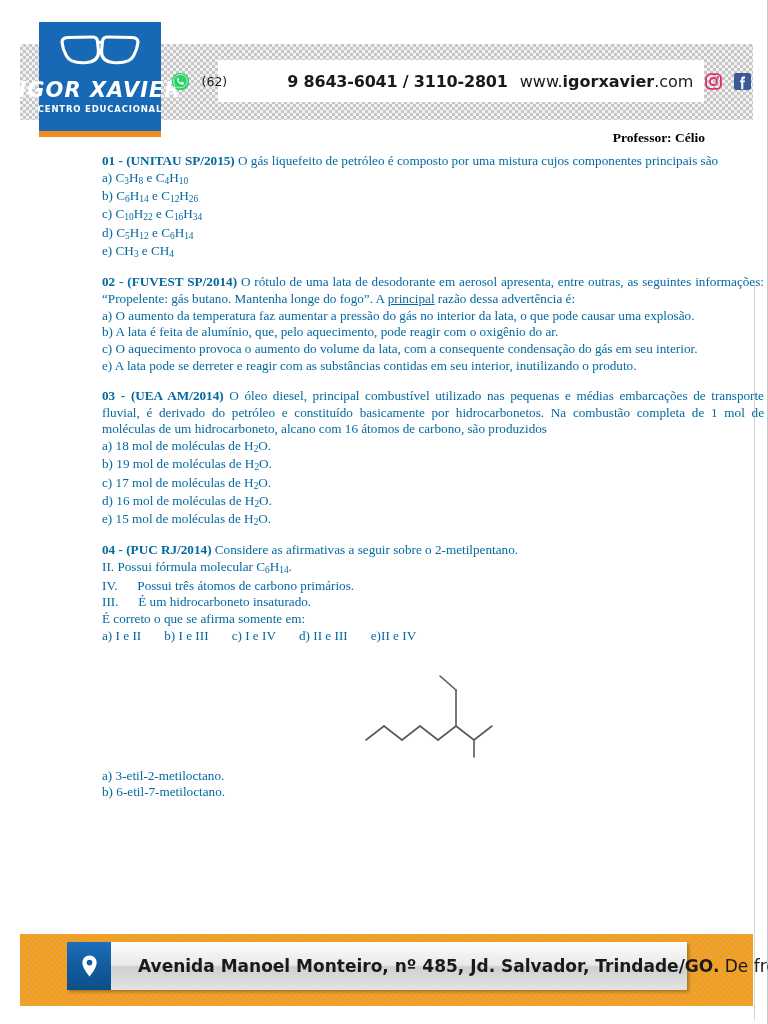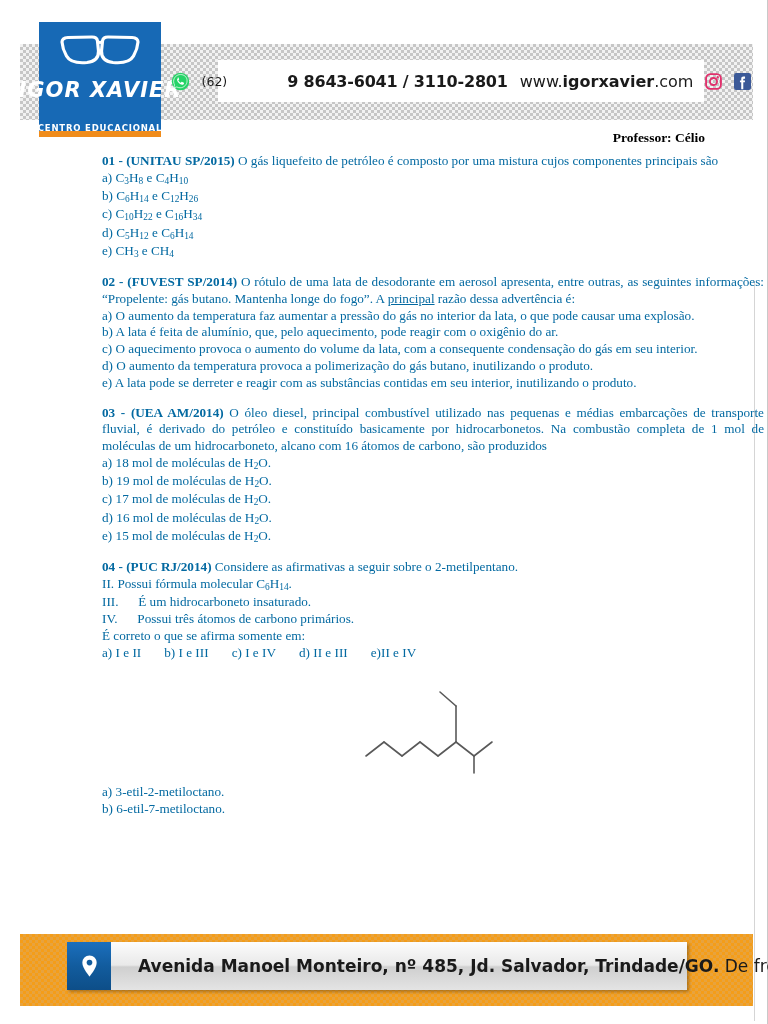--- a/index.html
+++ b/index.html
@@ -74,21 +74,21 @@
     margin-top: 10px;
     white-space: nowrap;
     font-style: italic;
   }
   .logo-sub {
     color: #ffffff;
     font-family: "DejaVu Sans", sans-serif;
     font-weight: bold;
     font-size: 8.5px;
     letter-spacing: 0.8px;
-    margin-top: 21px;
+    margin-top: 2px;
     white-space: nowrap;
   }
 
   .contact-bar {
     position: absolute;
     left: 218px; top: 60px;
     width: 486px; height: 42px;
     background: #ffffff;
     display: flex;
     align-items: center;
@@ -245,42 +245,41 @@
       <div class="alt"><span>e)</span> <span>CH<sub>3</sub> e CH<sub>4</sub></span></div>
     </div>
 
     <div class="qblock">
       <div class="qstem">
         <span class="tag">02</span><span class="tag"> - </span><span class="tag">(FUVEST SP/2014)</span><span> O rótulo de uma lata de desodorante em aerosol apresenta, entre outras, as seguintes informações: “Propelente: gás butano. Mantenha longe do fogo”. A <u>principal</u> razão dessa advertência é:</span>
       </div>
       <div class="alt"><span>a)</span> <span>O aumento da temperatura faz aumentar a pressão do gás no interior da lata, o que pode causar uma explosão.</span></div>
       <div class="alt"><span>b)</span> <span>A lata é feita de alumínio, que, pelo aquecimento, pode reagir com o oxigênio do ar.</span></div>
       <div class="alt"><span>c)</span> <span>O aquecimento provoca o aumento do volume da lata, com a consequente condensação do gás em seu interior.</span></div>
-      <div class="alt"><span>d)</span> <span>O aumento da temperatura provoca a polimerização do gás butano, inutilizando o produto.</span></div>
       <div class="alt"><span>e)</span> <span>A lata pode se derreter e reagir com as substâncias contidas em seu interior, inutilizando o produto.</span></div>
     </div>
 
     <div class="qblock">
       <div class="qstem">
         <span class="tag">03</span><span class="tag"> - </span><span class="tag">(UEA AM/2014)</span><span> O óleo diesel, principal combustível utilizado nas pequenas e médias embarcações de transporte fluvial, é derivado do petróleo e constituído basicamente por hidrocarbonetos. Na combustão completa de 1 mol de moléculas de um hidrocarboneto, alcano com 16 átomos de carbono, são produzidos</span>
       </div>
       <div class="alt"><span>a)</span> <span>18 mol de moléculas de H<sub>2</sub>O.</span></div>
       <div class="alt"><span>b)</span> <span>19 mol de moléculas de H<sub>2</sub>O.</span></div>
       <div class="alt"><span>c)</span> <span>17 mol de moléculas de H<sub>2</sub>O.</span></div>
       <div class="alt"><span>d)</span> <span>16 mol de moléculas de H<sub>2</sub>O.</span></div>
       <div class="alt"><span>e)</span> <span>15 mol de moléculas de H<sub>2</sub>O.</span></div>
     </div>
 
     <div class="qblock">
       <div class="qstem">
         <span class="tag">04</span><span class="tag"> - </span><span class="tag">(PUC RJ/2014)</span><span>   Considere as afirmativas a seguir sobre o 2-metilpentano.</span>
       </div>
       <div class="alt roman"><span>II.</span> <span>Possui fórmula molecular C<sub>6</sub>H<sub>14</sub>.</span></div>
+      <div class="alt roman"><span>IV.</span>&nbsp;&nbsp;&nbsp;&nbsp;&nbsp; <span>Possui três átomos de carbono primários.</span></div>
       <div class="alt roman"><span>III.</span>&nbsp;&nbsp;&nbsp;&nbsp;&nbsp; <span>É um hidrocarboneto insaturado.</span></div>
-      <div class="alt roman"><span>IV.</span>&nbsp;&nbsp;&nbsp;&nbsp;&nbsp; <span>Possui três átomos de carbono primários.</span></div>
       <div class="alt">É correto o que se afirma somente em:</div>
       <div class="alt alt-row-inline"><span>a) I e II</span>&nbsp;&nbsp;&nbsp;&nbsp;&nbsp;&nbsp;&nbsp;<span>b) I e III</span>&nbsp;&nbsp;&nbsp;&nbsp;&nbsp;&nbsp;&nbsp;<span>c) I e IV</span>&nbsp;&nbsp;&nbsp;&nbsp;&nbsp;&nbsp;&nbsp;<span>d) II e III</span>&nbsp;&nbsp;&nbsp;&nbsp;&nbsp;&nbsp;&nbsp;<span>e)II e IV</span></div>
     </div>
 
     <div class="qblock">
 
       <div class="molecule">
         <svg width="150" height="100" viewBox="0 0 150 100">
           <g fill="none" stroke="#595959" stroke-width="1.6" stroke-linecap="round">
 

